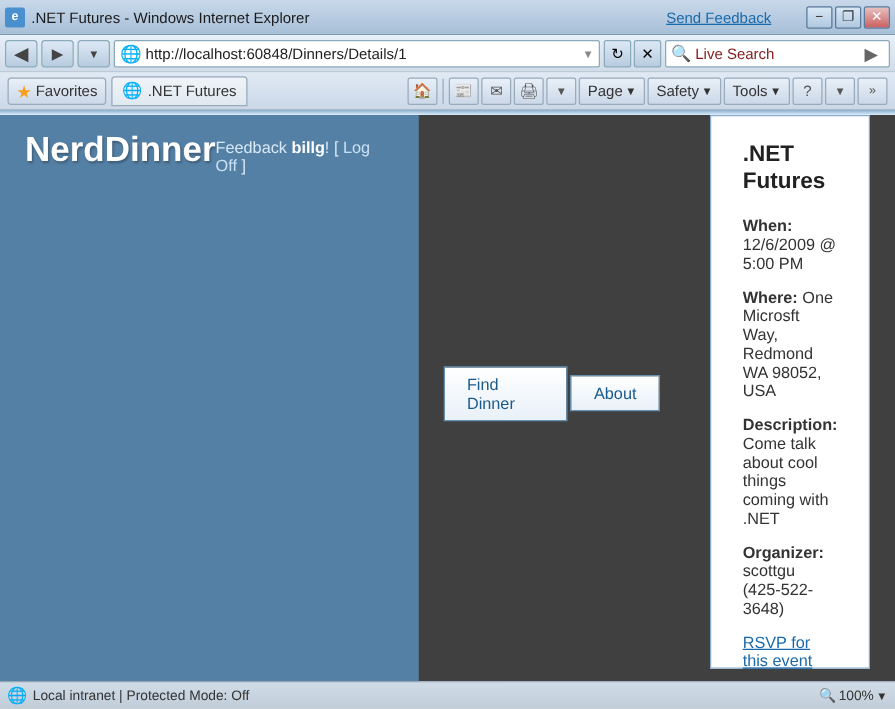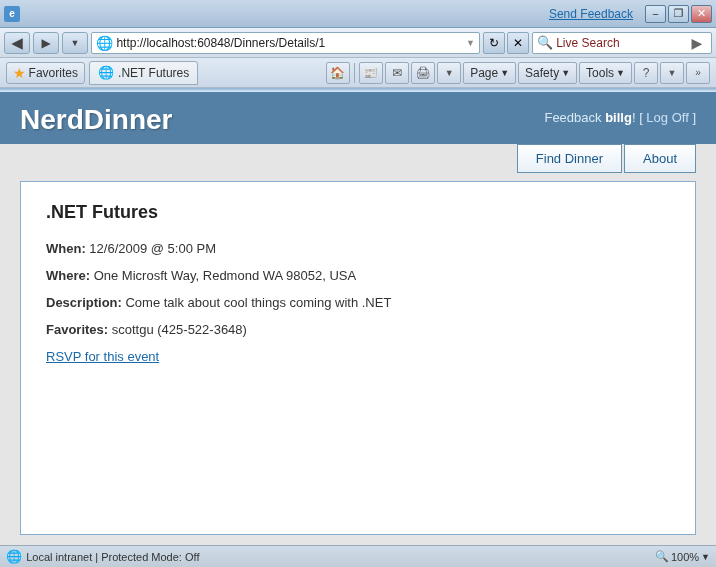--- a/index.html
+++ b/index.html
@@ -177,23 +177,22 @@
     }
 
     
     .ie-border {
       height: 4px;
       background: linear-gradient(to bottom, #8aadcc, #ddeeff);
     }
 
     
     .main-area {
-      background: #e5e5e5;
-      display: flex;
-      flex-direction: column;
+      background: #404040;
+      display: flex;
       height: calc(567px - 28px - 30px - 30px - 22px - 4px);
     }
 
     
     .app-header {
       background: #5580a5;
       padding: 12px 20px 8px 20px;
       display: flex;
       align-items: flex-start;
       justify-content: space-between;
@@ -283,22 +282,23 @@
       cursor: pointer;
       font-size: 11px; color: #333;
     }
   </style>
 </head>
 <body>
 
 <div class="title-bar">
   <div class="title-bar-left">
     <div class="title-bar-icon">e</div>
-  </div>
-  <div style="display:flex; align-items:center; gap:4px;">
+    <span>.NET Futures - Windows Internet Explorer</span>
+  </div>
+  <div style="display:flex; align-items:center; gap:20px;">
     <span class="send-feedback">Send Feedback</span>
     <div class="title-bar-controls">
       <div class="tb-btn">−</div>
       <div class="tb-btn">❐</div>
       <div class="tb-btn close">✕</div>
     </div>
   </div>
 </div>
 
 <div class="address-bar">
@@ -382,21 +382,21 @@
     </div>
     <div class="detail-row">
       <span class="detail-label">Where:</span>
       <span class="detail-value"> </span><span>One Microsft Way, Redmond WA 98052, USA</span>
     </div>
     <div class="detail-row">
       <span class="detail-label">Description:</span>
       <span class="detail-value"> </span><span>Come talk about cool things coming with .NET</span>
     </div>
     <div class="detail-row">
-      <span class="detail-label">Favorites:</span>
+      <span class="detail-label">Organizer:</span>
       <span class="detail-value"> </span><span>scottgu (425-522-3648)</span>
     </div>
     <div class="detail-row">
       <a class="rsvp-link">RSVP for this event</a>
     </div>
   </div>
 </div>
 
 <div class="status-bar">
   <div class="status-left">

